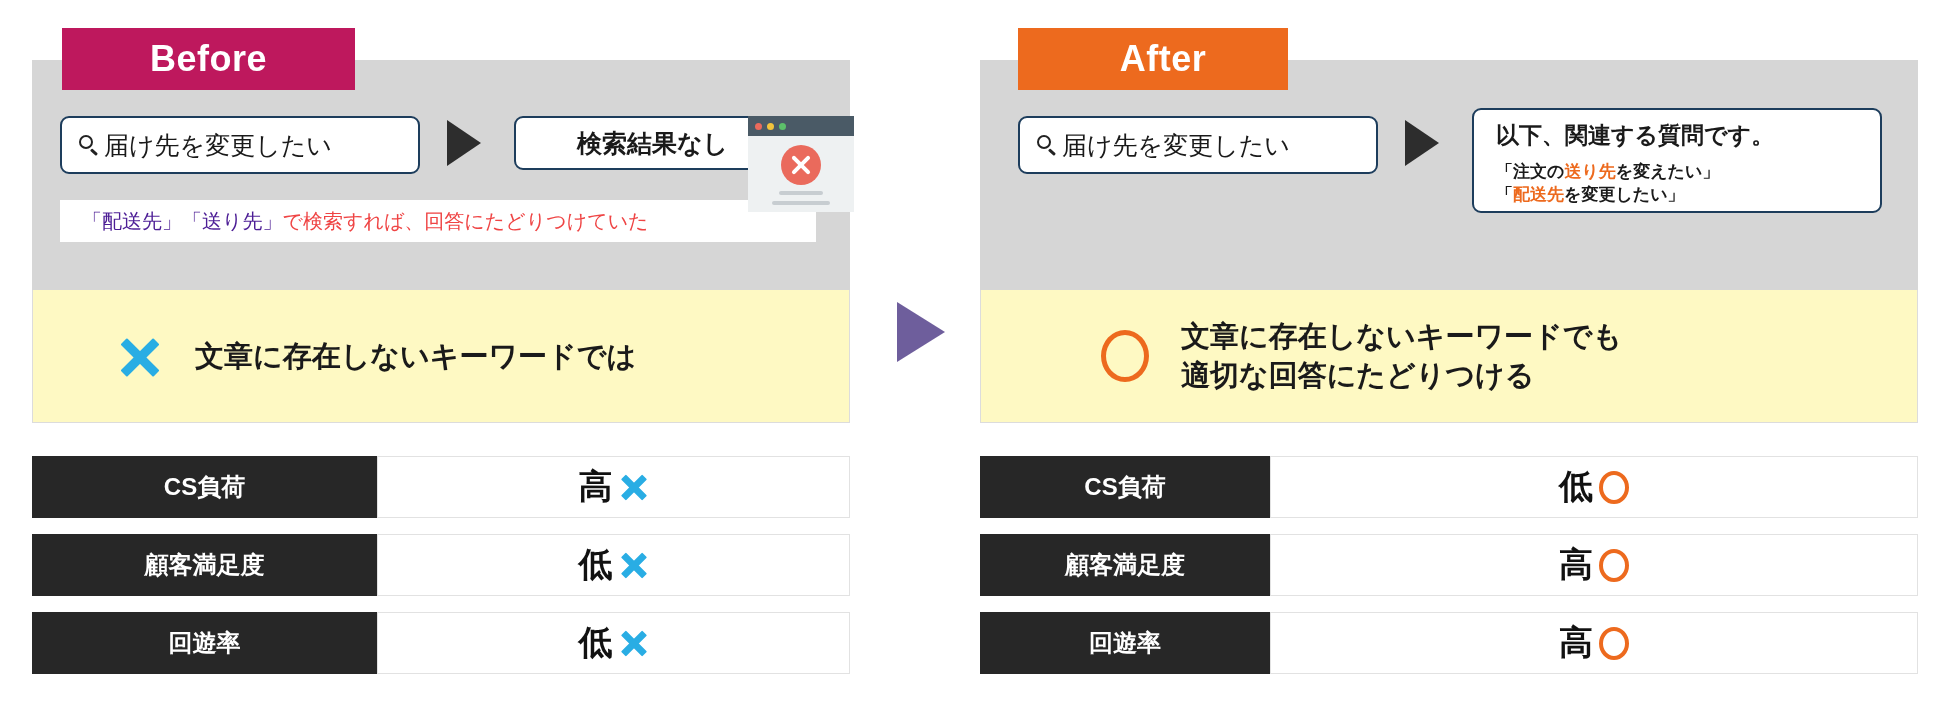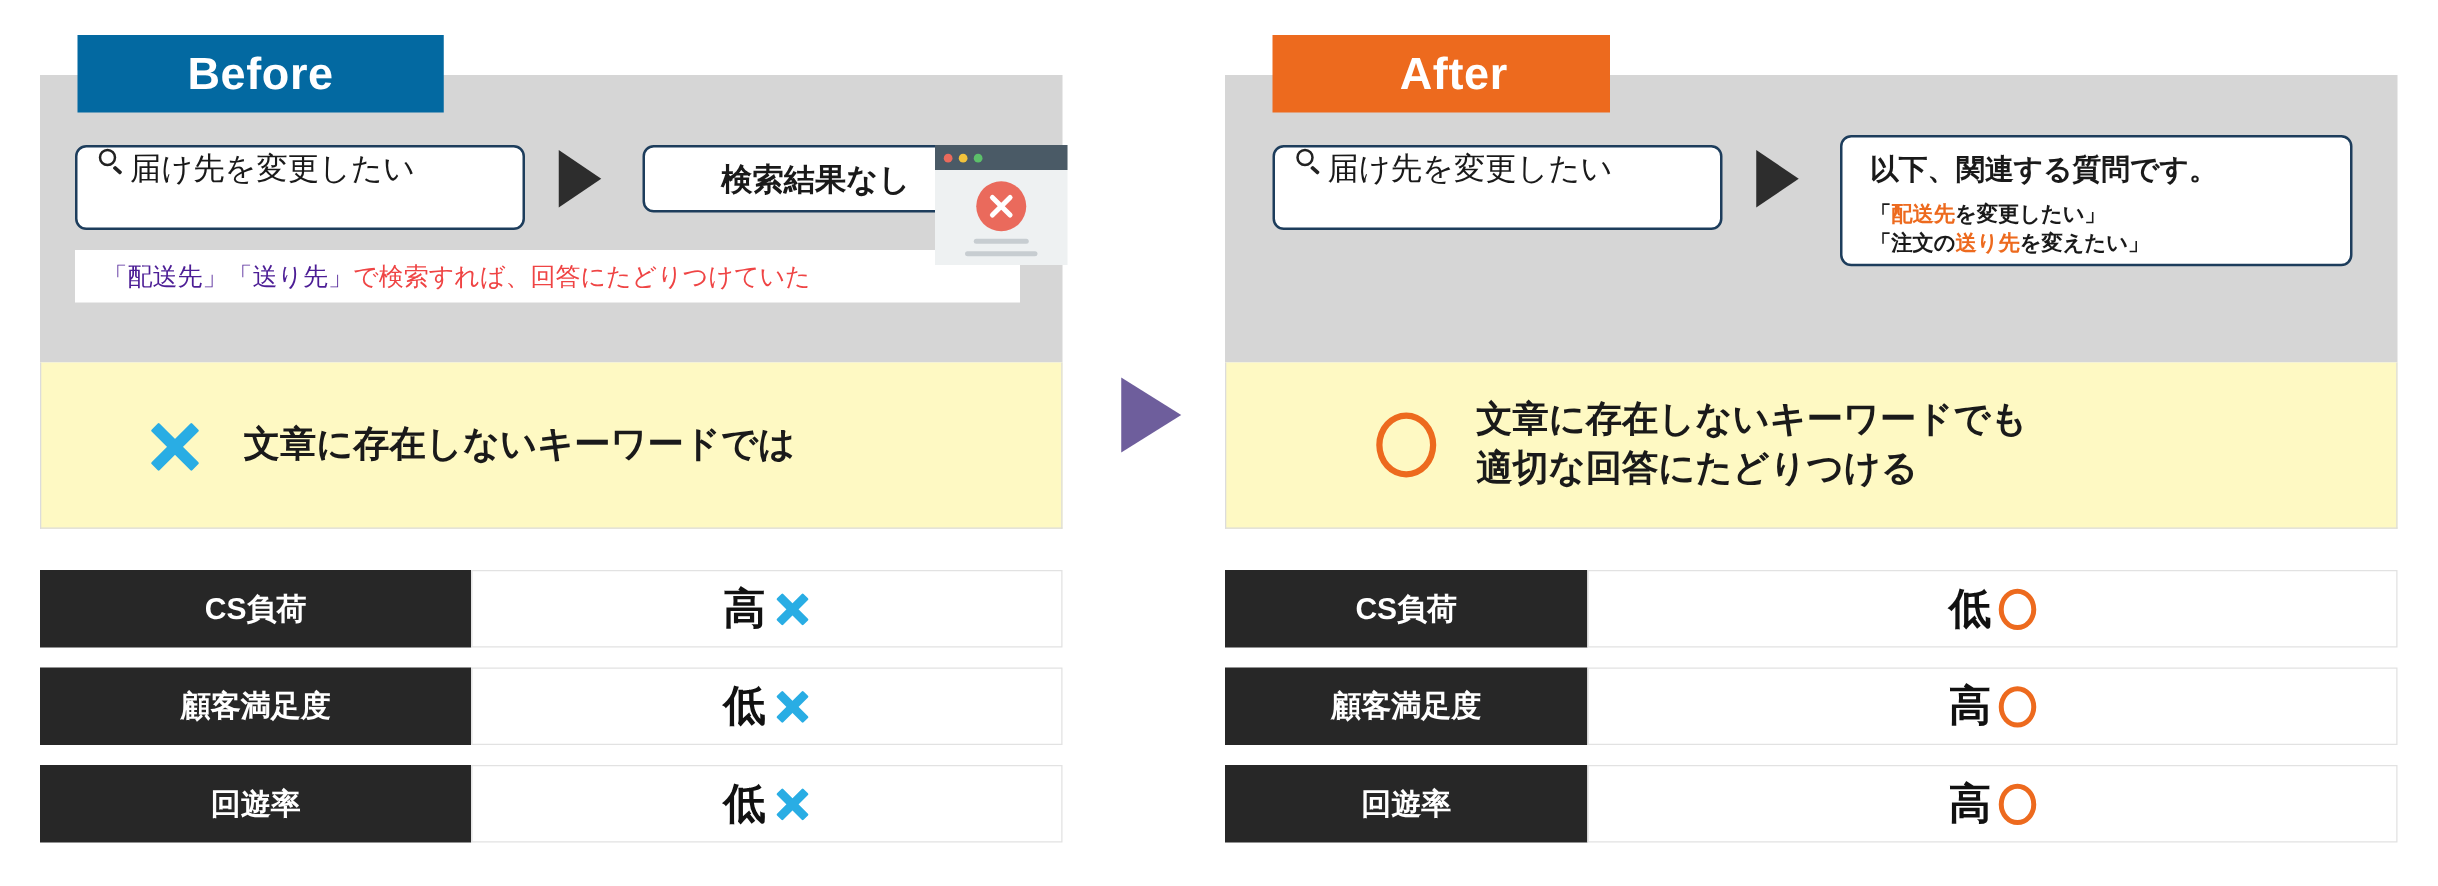--- a/index.html
+++ b/index.html
@@ -14,21 +14,21 @@
   
   .badge {
     position: absolute;
     display: flex; align-items: center; justify-content: center;
     color: #ffffff;
     font-weight: bold;
     font-size: 36px;
     letter-spacing: .5px;
     z-index: 6;
   }
-  .badge.before { left: 62px;  top: 28px; width: 293px; height: 62px; background: #0369a1; }
+  .badge.before { left: 62px;  top: 28px; width: 293px; height: 62px; background: #be185d; }
   .badge.after  { left: 1018px; top: 28px; width: 270px; height: 62px; background: #ed6a1e; padding-left: 20px; }
 
   
   .panel { position: absolute; top: 60px; width: 818px; height: 363px; }
   .panel.left  { left: 32px; }
   .panel.right { left: 980px; width: 938px; }
 
   .panel-gray {
     position: absolute; left: 0; top: 0; right: 0; height: 230px;
     background: #d6d6d6;
@@ -38,25 +38,25 @@
     background: #fef9c3;
     border: 1px solid #dcdcdc;
     border-top: none;
     display: flex; align-items: center;
   }
 
   
   .searchbox {
     position: absolute;
     top: 56px; left: 28px;
-    width: 360px; height: 68px;
+    width: 360px; height: 58px;
     background: #ffffff;
     border: 2px solid #1d3d5c;
     border-radius: 9px;
-    display: flex; align-items: flex-start;
+    display: flex; align-items: center;
     padding-left: 16px;
     z-index: 3;
   }
   .panel.right .searchbox { left: 38px; width: 360px; }
   .search-icon { width: 22px; height: 22px; position: relative; flex: 0 0 auto; margin-right: 4px; }
   .search-icon .lens {
     position: absolute; left: 1px; top: 1px;
     width: 14px; height: 14px; border: 2px solid #222; border-radius: 50%;
   }
   .search-icon .handle {
@@ -304,24 +304,24 @@
       </span>
       <span class="search-text">届け先を変更したい</span>
     </div>
 
     <div class="tri-black"></div>
 
     <div class="resultbox">
       <div class="res-head">以下、関連する質問です。</div>
       <div class="res-list">
         <div class="res-line">
-          <span>「</span><span class="hl-orange">配送先</span><span>を変更したい」</span>
+          <span>「注文の</span><span class="hl-orange">送り先</span><span>を変えたい」</span>
         </div>
         <div class="res-line">
-          <span>「注文の</span><span class="hl-orange">送り先</span><span>を変えたい」</span>
+          <span>「</span><span class="hl-orange">配送先</span><span>を変更したい」</span>
         </div>
       </div>
     </div>
 
     <div class="panel-white">
       <div class="statement">
         <span class="mark mark-o"></span>
         <span class="stmt-text">
           <span>文章に存在しないキーワードでも</span><br>
           <span>適切な回答にたどりつける</span>

